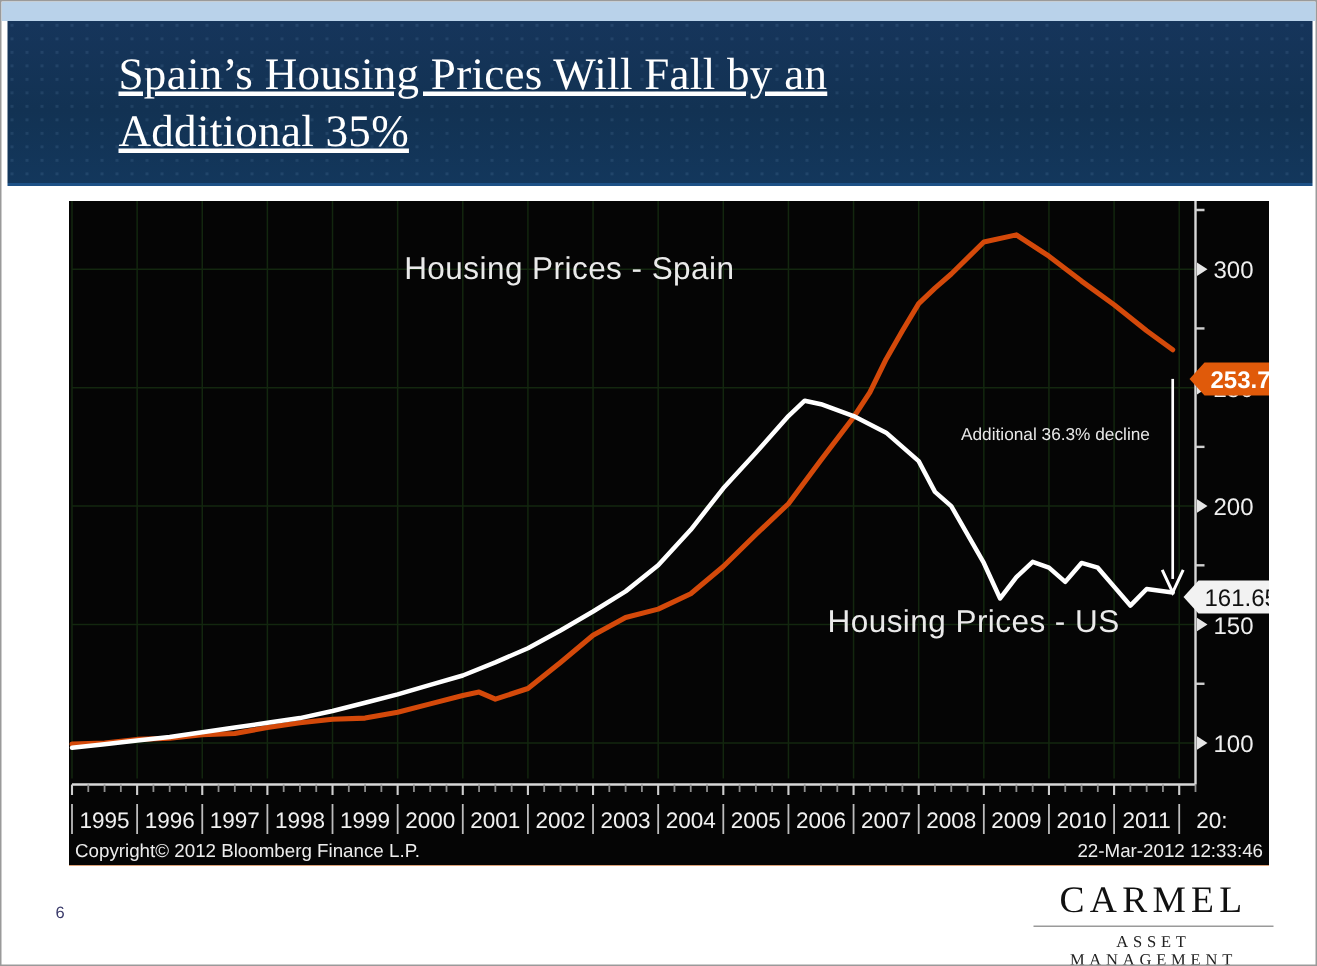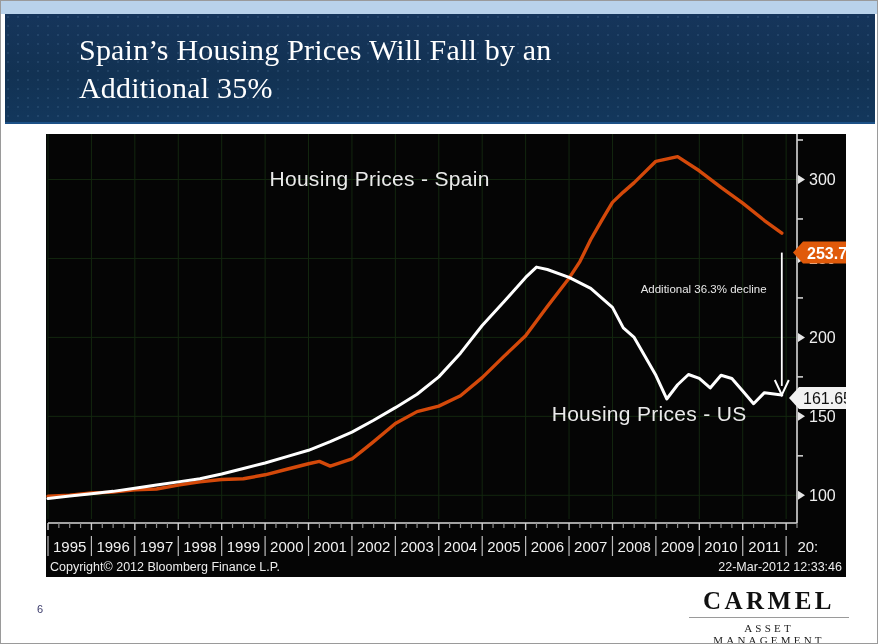--- a/index.html
+++ b/index.html
@@ -61,20 +61,21 @@
     left: 74px;
     top: 17px;
     width: 700px;
     color: #ffffff;
     font-family: "Liberation Serif", serif;
     font-size: 30px;
     line-height: 38px;
     letter-spacing: 0.2px;
     white-space: pre-line;
     z-index: 2;
+    text-decoration: underline;
   }
 
   
   #chart-panel {
     position: absolute;
     left: 45px;
     top: 133px;
     width: 800px;
     height: 443px;
     background: #f97316;
@@ -99,21 +100,20 @@
     top: 586px;
     width: 160px;
     text-align: center;
   }
   #logo-main {
     font-family: "Liberation Serif", serif;
     font-size: 25px;
     letter-spacing: 3.5px;
     color: #111111;
     line-height: 28px;
-    font-weight: bold;
   }
   #logo-rule {
     height: 1px;
     background: #9a9a9a;
     margin: 2px 0 4px 0;
   }
   #logo-sub {
     font-family: "Liberation Serif", serif;
     font-size: 11px;
     letter-spacing: 3.2px;

